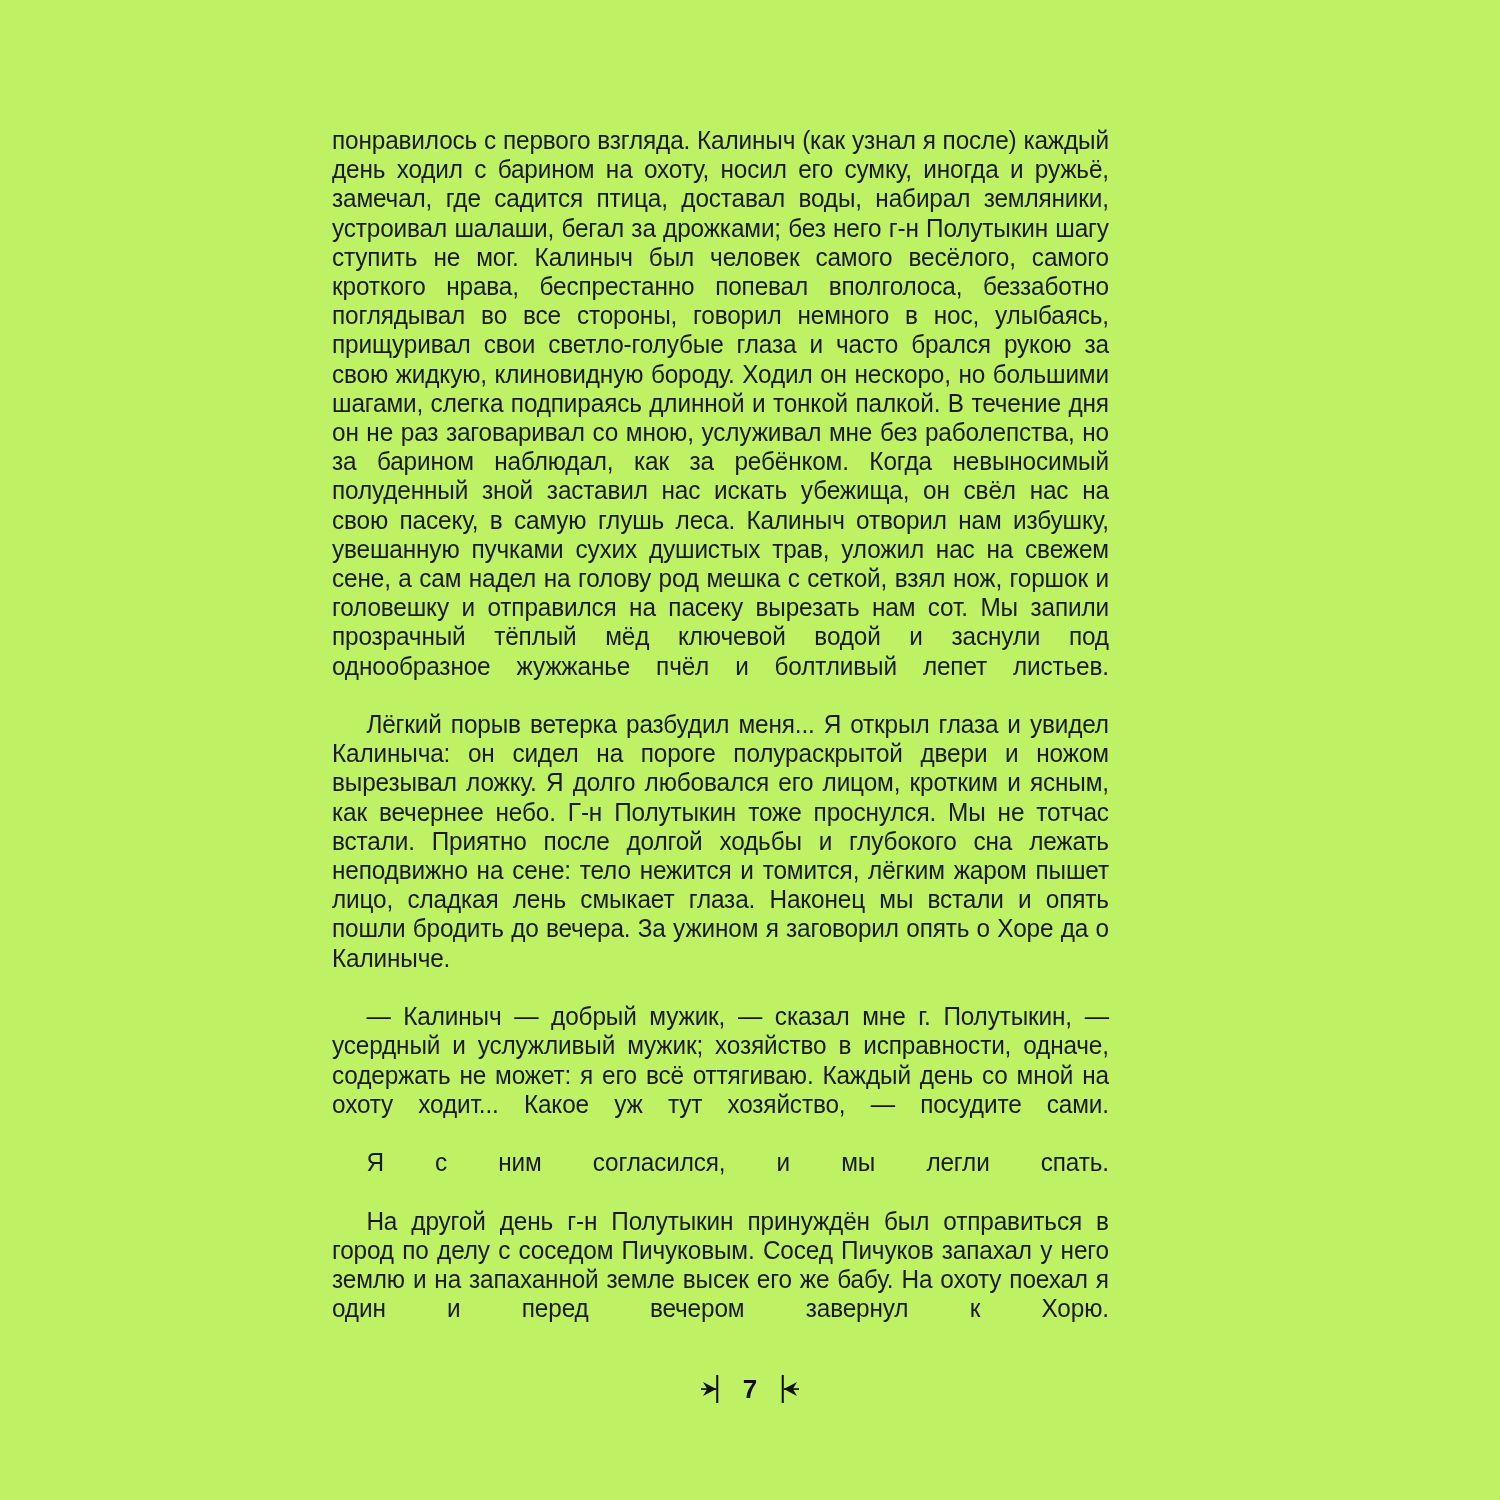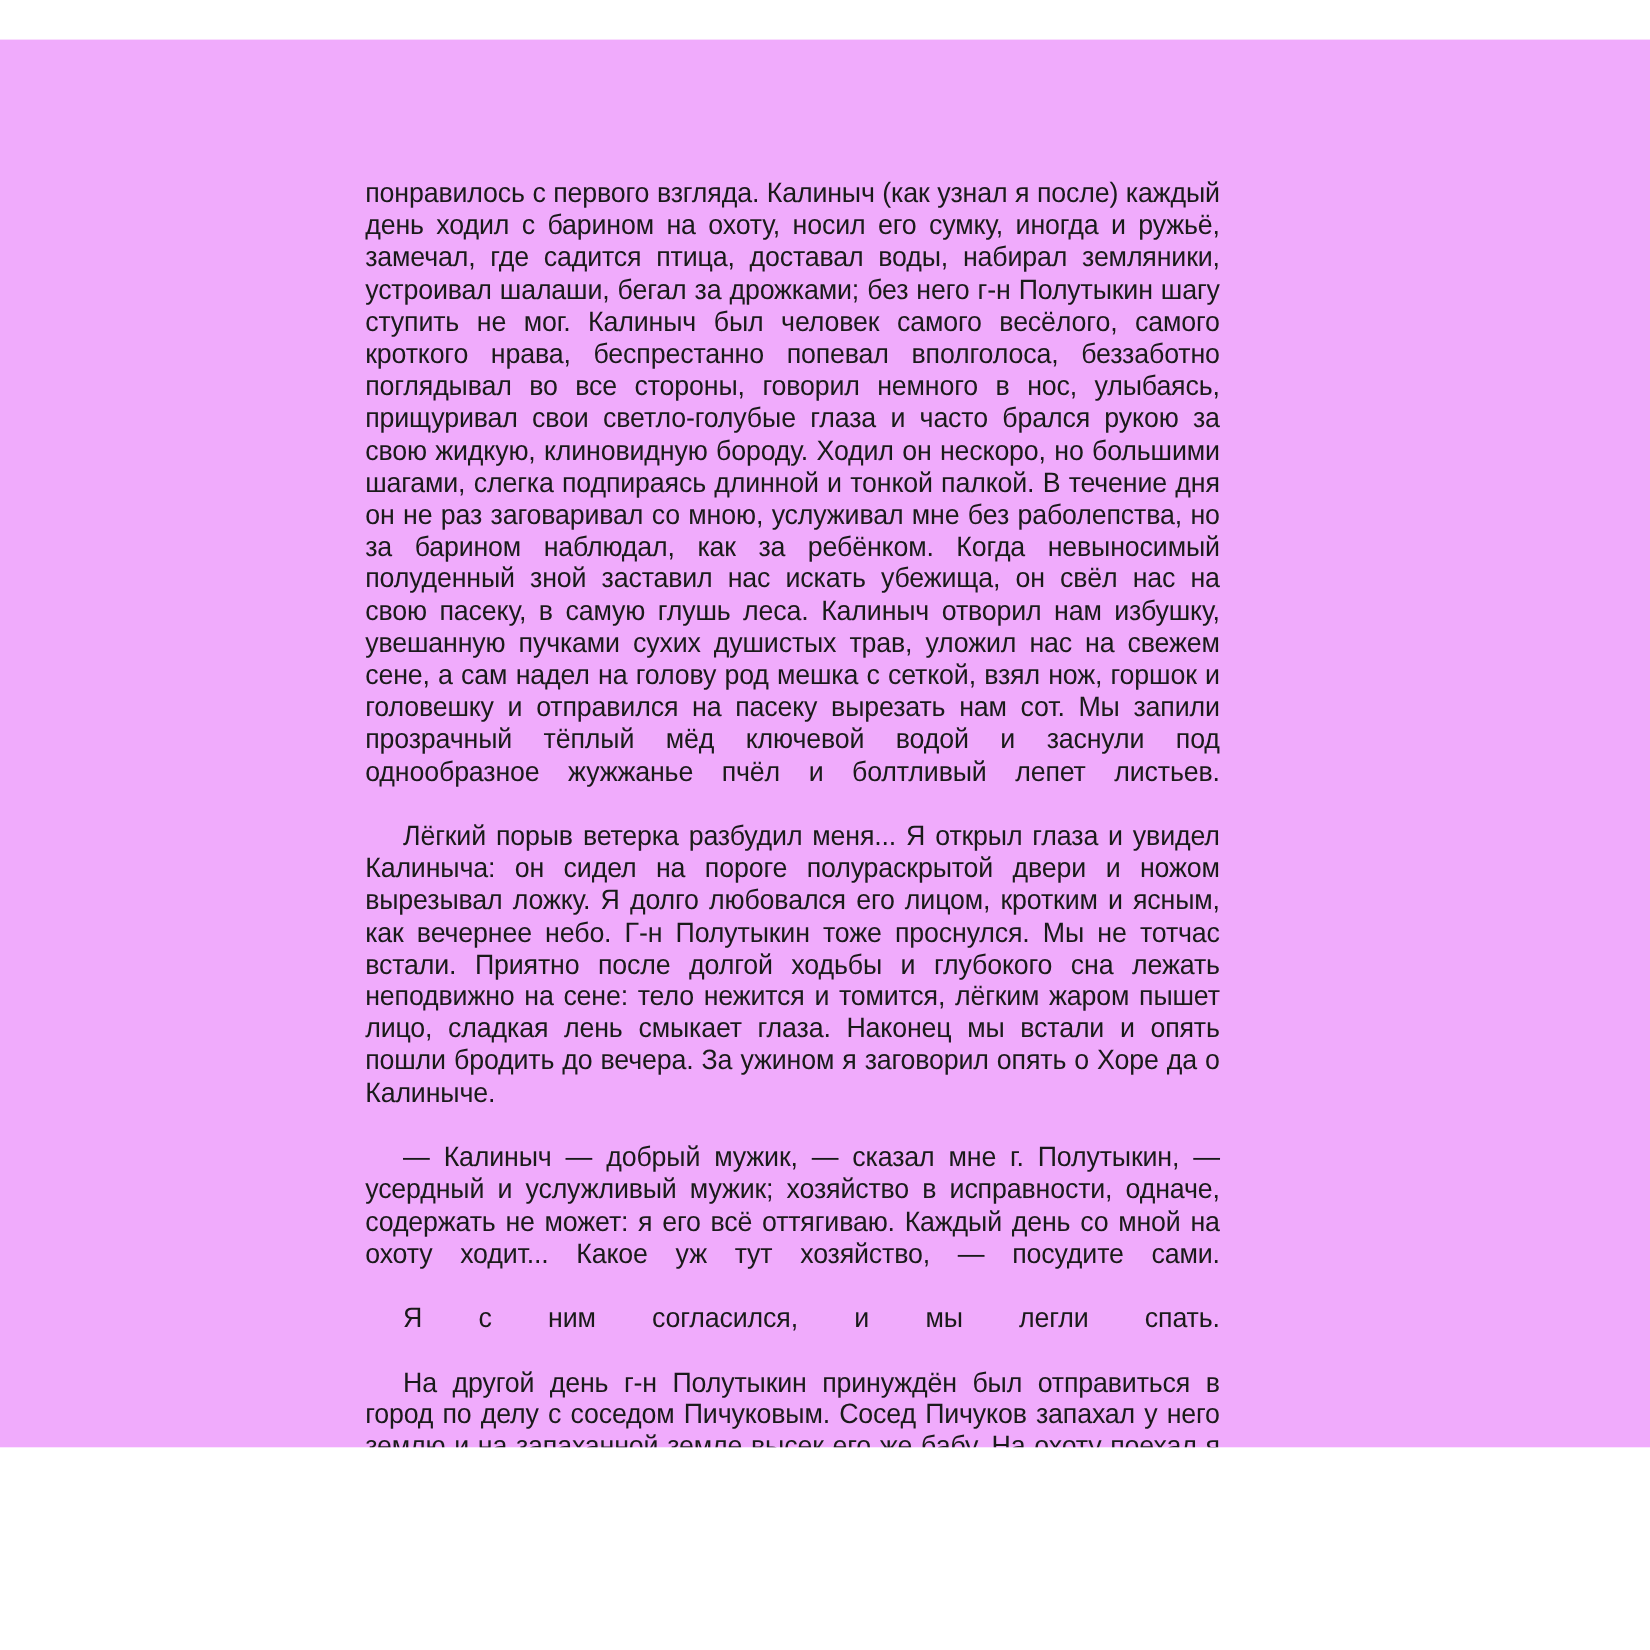--- a/index.html
+++ b/index.html
@@ -4,25 +4,24 @@
 <style>
   html, body {
     margin: 0;
     padding: 0;
     background: #ffffff;
   }
 
   .page {
     position: relative;
     width: 1500px;
-    height: 1280px;
-    background: #f0abfc;
+    height: 1500px;
+    background: #bef264;
     overflow: hidden;
     font-family: "Liberation Sans", "DejaVu Sans", sans-serif;
-    margin-top: 36px;
   }
 
   .text-block {
     position: absolute;
     left: 332px;
     top: 126px;
     width: 777px;
   }
 
   .para {

